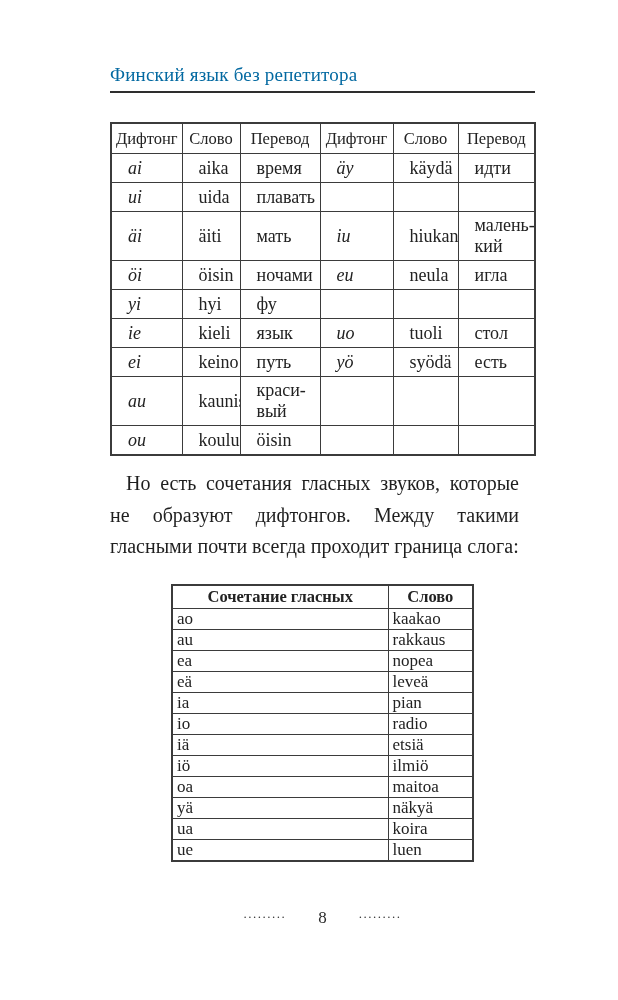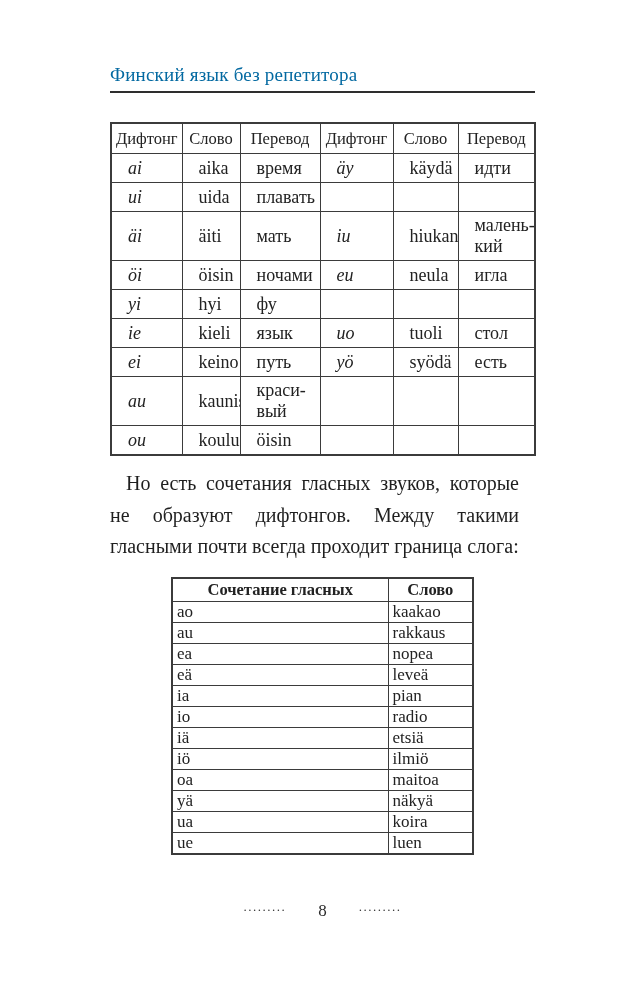--- a/index.html
+++ b/index.html
@@ -57,21 +57,21 @@
     margin:12px 16px 0 0;
     font-size:20px;
     line-height:31.5px;
     text-align:justify;
     text-indent:16px;
     color:#1f1f1f;
   }
   
   .t2{
     width:301px;
-    margin:14px auto 0 auto;
+    margin:21px auto 0 auto;
     border:2px solid #3b3b3b;
     font-size:17px;
   }
   .t2 th{
     font-weight:bold;
     text-align:center;
     height:20px;
     padding:1px 4px;
     font-size:16.5px;
   }

